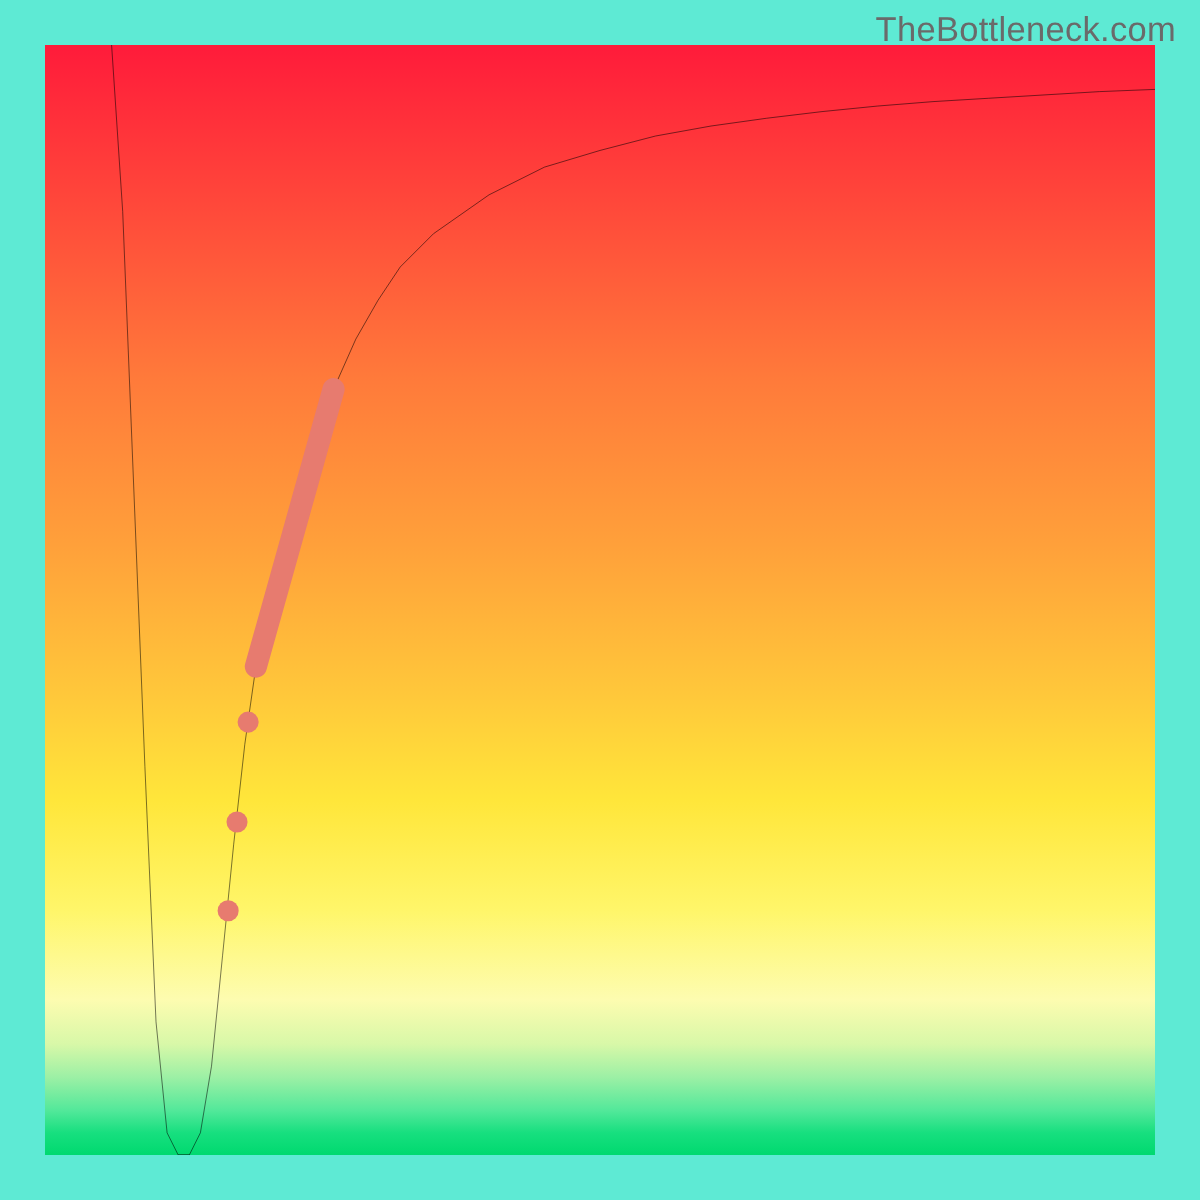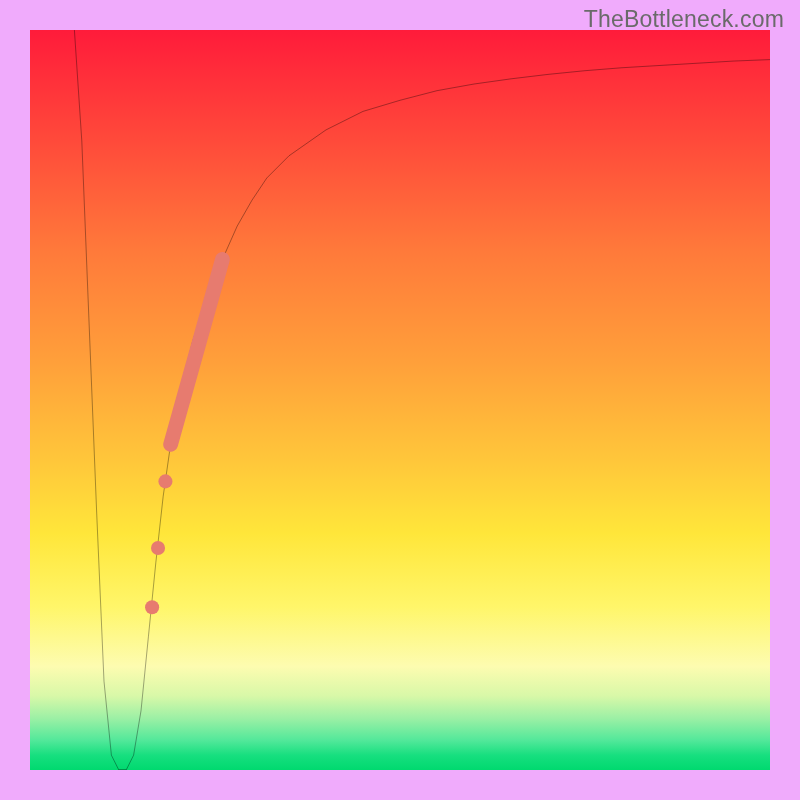--- a/index.html
+++ b/index.html
@@ -8,21 +8,21 @@
     width: 800px;
     height: 800px;
     overflow: hidden;
     background: #000;
     font-family: -apple-system, BlinkMacSystemFont, "Segoe UI", Arial, sans-serif;
   }
   .frame {
     position: relative;
     width: 800px;
     height: 800px;
-    background: #f0abfc;
+    background: #5eead4;
   }
   .plot {
     position: absolute;
     left: 30px;
     top: 30px;
     width: 740px;
     height: 740px;
     overflow: hidden;
   }
   .gradient {

